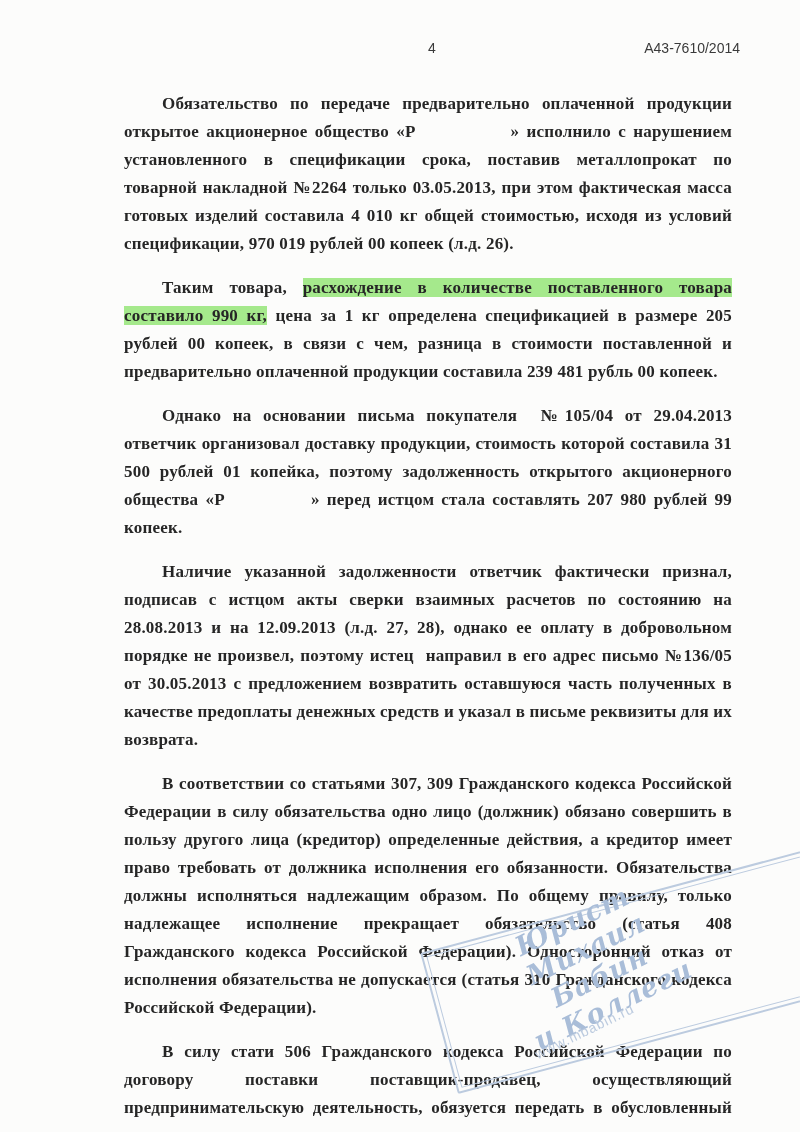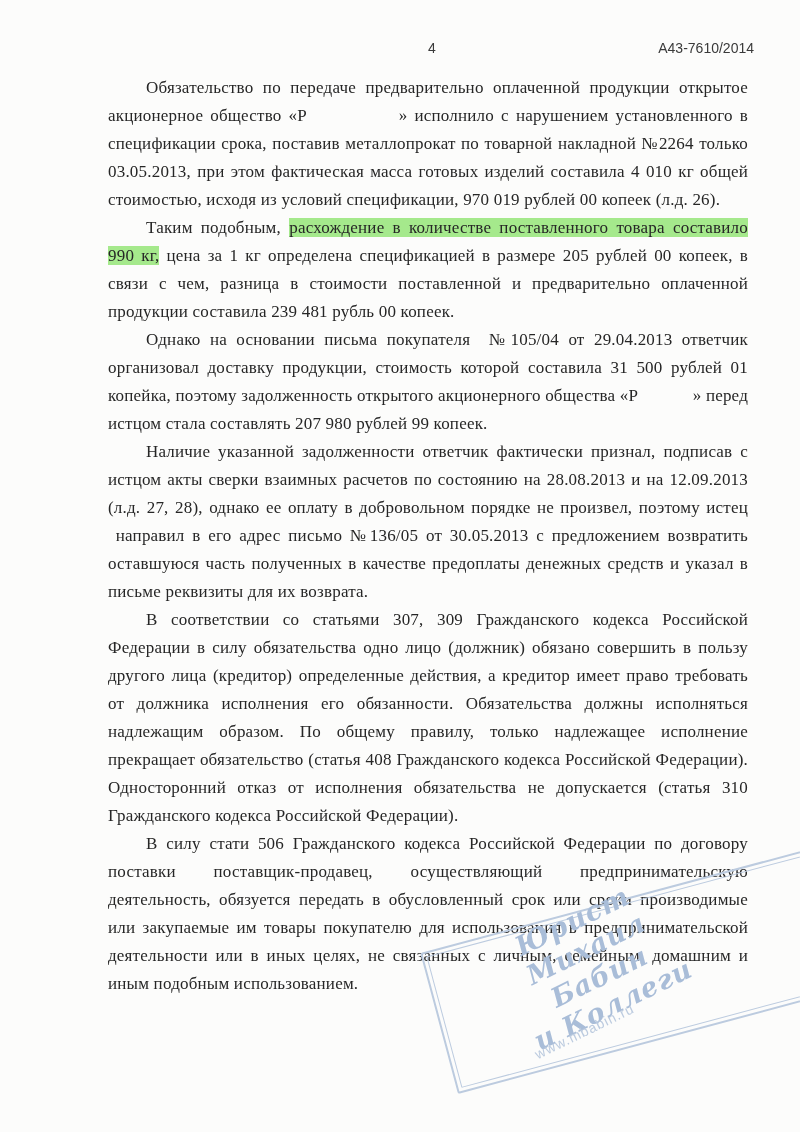--- a/index.html
+++ b/index.html
@@ -28,38 +28,39 @@
     color: #3a3a3a;
   }
   .page-num {
     position: absolute;
     left: 0;
     right: 0;
     text-align: center;
   }
   .case-num {
     position: absolute;
-    right: 2px;
+    right: 16px;
     top: 0;
     margin-left: 37px;
   }
   
   .doc-text {
     position: absolute;
     top: 74px;
     left: 108px;
     width: 640px;
     font-size: 17px;
     line-height: 28px;
     text-align: justify;
     letter-spacing: 0.2px;
   }
   .doc-text p {
-    margin: 0;
+    margin: 16px;
     text-indent: 38px;
+    font-weight: bold;
   }
   .hl {
     background: #a5e98c;
   }
   
   .stamp {
     position: absolute;
     left: 458px;
     top: 948px;
     width: 430px;
@@ -110,21 +111,21 @@
   <div class="header">
     <div class="page-num">4</div>
     <div class="case-num">А43-7610/2014</div>
   </div>
 
   <div class="doc-text">
     <p>
       <span>Обязательство по передаче предварительно оплаченной продукции открытое акционерное общество «Р&nbsp;&nbsp;&nbsp;&nbsp;&nbsp;&nbsp;&nbsp;&nbsp;&nbsp;&nbsp;&nbsp;&nbsp;&nbsp;» исполнило с нарушением установленного в спецификации срока, поставив металлопрокат по товарной накладной №2264 только 03.05.2013, при этом фактическая масса готовых изделий составила 4 010 кг общей стоимостью, исходя из условий спецификации, 970 019 рублей 00 копеек (л.д. 26).</span>
     </p>
     <p>
-      <span>Таким подобным, </span><span class="hl">расхождение в количестве поставленного товара составило 990 кг,</span><span> цена за 1 кг определена спецификацией в размере 205 рублей 00 копеек, в связи с чем, разница в стоимости поставленной и предварительно оплаченной продукции составила 239 481 рубль 00 копеек.</span>
+      <span>Таким товара, </span><span class="hl">расхождение в количестве поставленного товара составило 990 кг,</span><span> цена за 1 кг определена спецификацией в размере 205 рублей 00 копеек, в связи с чем, разница в стоимости поставленной и предварительно оплаченной продукции составила 239 481 рубль 00 копеек.</span>
     </p>
     <p>
       <span>Однако на основании письма покупателя &nbsp;№105/04 от 29.04.2013 ответчик организовал доставку продукции, стоимость которой составила 31 500 рублей 01 копейка, поэтому задолженность открытого акционерного общества «Р&nbsp;&nbsp;&nbsp;&nbsp;&nbsp;&nbsp;&nbsp;&nbsp;&nbsp;&nbsp;&nbsp;&nbsp;» перед истцом стала составлять 207 980 рублей 99 копеек.</span>
     </p>
     <p>
       <span>Наличие указанной задолженности ответчик фактически признал, подписав с истцом акты сверки взаимных расчетов по состоянию на 28.08.2013 и на 12.09.2013 (л.д. 27, 28), однако ее оплату в добровольном порядке не произвел, поэтому истец &nbsp;направил в его адрес письмо №136/05 от 30.05.2013 с предложением возвратить оставшуюся часть полученных в качестве предоплаты денежных средств и указал в письме реквизиты для их возврата.</span>
     </p>
     <p>
       <span>В соответствии со статьями 307, 309 Гражданского кодекса Российской Федерации в силу обязательства одно лицо (должник) обязано совершить в пользу другого лица (кредитор) определенные действия, а кредитор имеет право требовать от должника исполнения его обязанности. Обязательства должны исполняться надлежащим образом. По общему правилу, только надлежащее исполнение прекращает обязательство (статья 408 Гражданского кодекса Российской Федерации). Односторонний отказ от исполнения обязательства не допускается (статья 310 Гражданского кодекса Российской Федерации).</span>
     </p>

